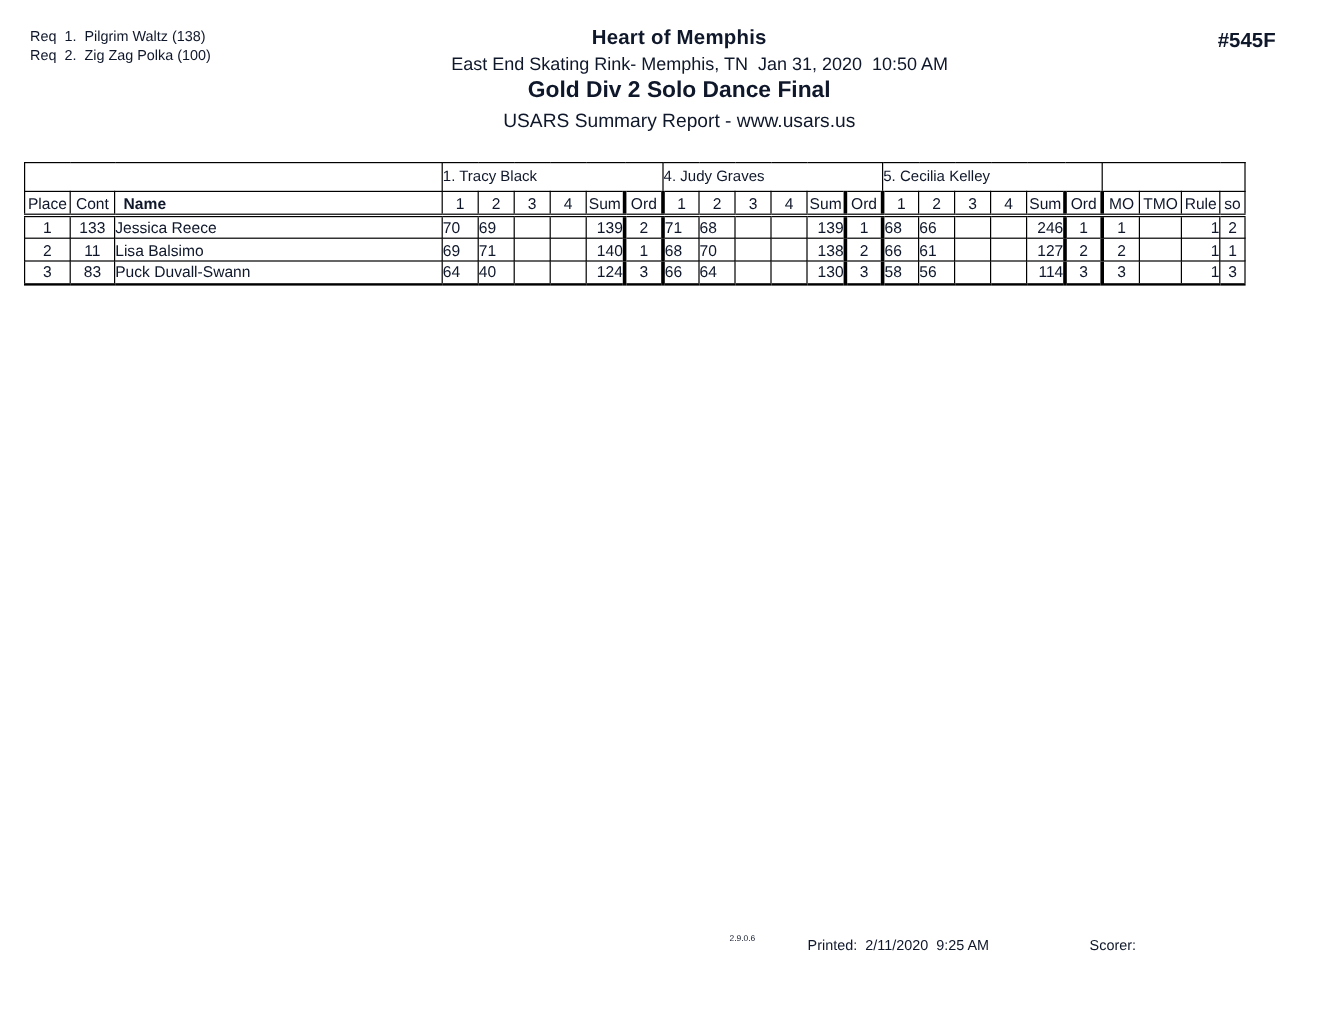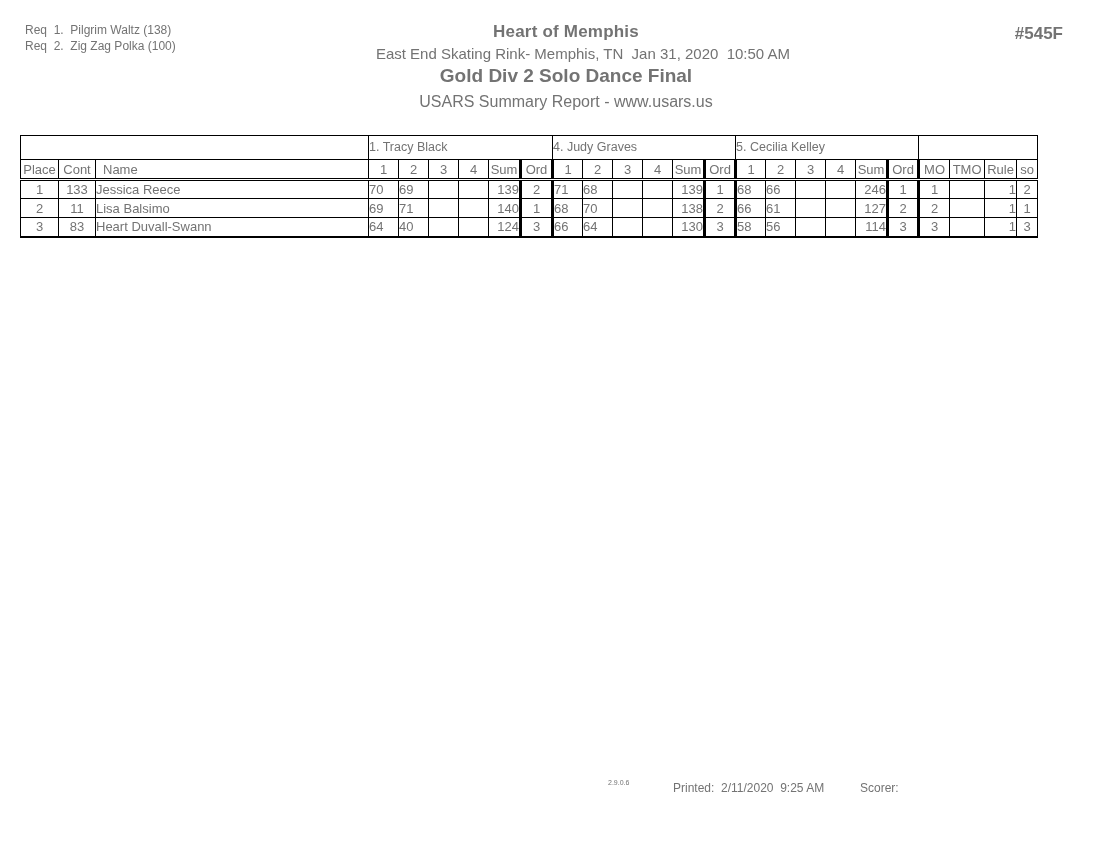--- a/index.html
+++ b/index.html
@@ -2,21 +2,21 @@
 <html><head>
 <meta charset="utf-8">
 <style>
   * { box-sizing: border-box; }
   html, body { margin: 0; padding: 0; background: #fff; }
   .page {
     position: relative;
     width: 1100px;
     height: 850px;
     background: #ffffff;
-    color: #737373;
+    color: #0f172a;
     font-family: "Liberation Sans", "DejaVu Sans", sans-serif;
     overflow: hidden;
   }
   .pre { white-space: pre; }
 
   
   .req-block {
     position: absolute;
     left: 25px;
     top: 22px;
@@ -69,21 +69,21 @@
   tr.cols-row  { height: 20px; }
   tr.data-row  { height: 19px; }
 
   td.noborder { border: none; background: transparent; }
   th.judge-name {
     text-align: left;
     padding-left: 6px;
     font-size: 12.5px;
   }
   tr.cols-row th { border-bottom: 3px double #000; text-align: center; font-size: 13px; }
-  tr.cols-row th.nm-h { text-align: left; padding-left: 7px; }
+  tr.cols-row th.nm-h { text-align: left; padding-left: 7px; font-weight: bold; }
 
   
   .od { border-left: 3px solid #000 !important; border-right: 3px solid #000 !important; }
 
   td.pl { text-align: center; font-weight: bold; }
   td.ct { text-align: center; font-weight: bold; margin-top: 17px; }
   td.nm { text-align: left; font-weight: bold; padding-left: 8px; }
   td.sc { text-align: left; padding-left: 4px; }
   td.sm { text-align: right; padding-right: 3px; }
   td.odv { text-align: center; font-weight: bold; }
@@ -101,21 +101,21 @@
   }
   .footer-printed {
     position: absolute;
     left: 645px;
     top: 781px;
     font-size: 12px;
     margin-left: 28px;
   }
   .footer-scorer {
     position: absolute;
-    left: 860px;
+    left: 908px;
     top: 781px;
     font-size: 12px;
   }
 </style>
 </head>
 <body>
 
 <div class="page">
 
   <div class="req-block">
@@ -245,21 +245,21 @@
       <td class="sm">127</td>
       <td class="od odv">2</td>
       <td class="mo">2</td>
       <td class="mo"></td>
       <td class="rl">1</td>
       <td class="so">1</td>
     </tr>
     <tr class="data-row last">
       <td class="pl">3</td>
       <td class="ct">83</td>
-      <td class="nm">Heart Duvall-Swann</td>
+      <td class="nm">Puck Duvall-Swann</td>
       <td class="sc">64</td>
       <td class="sc">40</td>
       <td class="sc"></td>
       <td class="sc"></td>
       <td class="sm">124</td>
       <td class="od odv">3</td>
       <td class="sc">66</td>
       <td class="sc">64</td>
       <td class="sc"></td>
       <td class="sc"></td>

